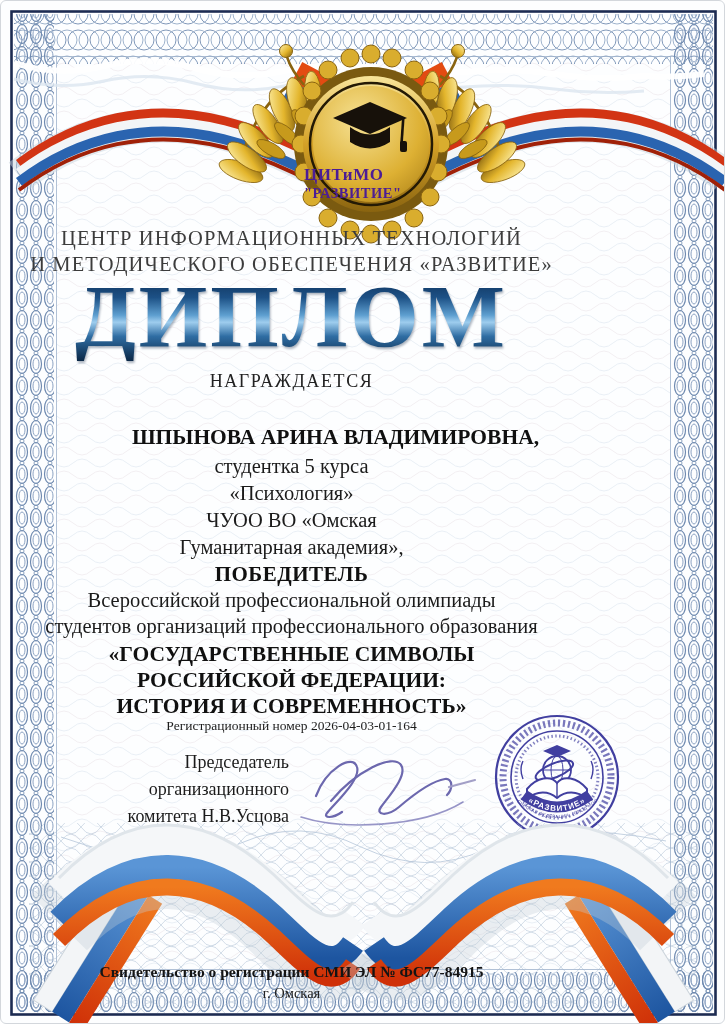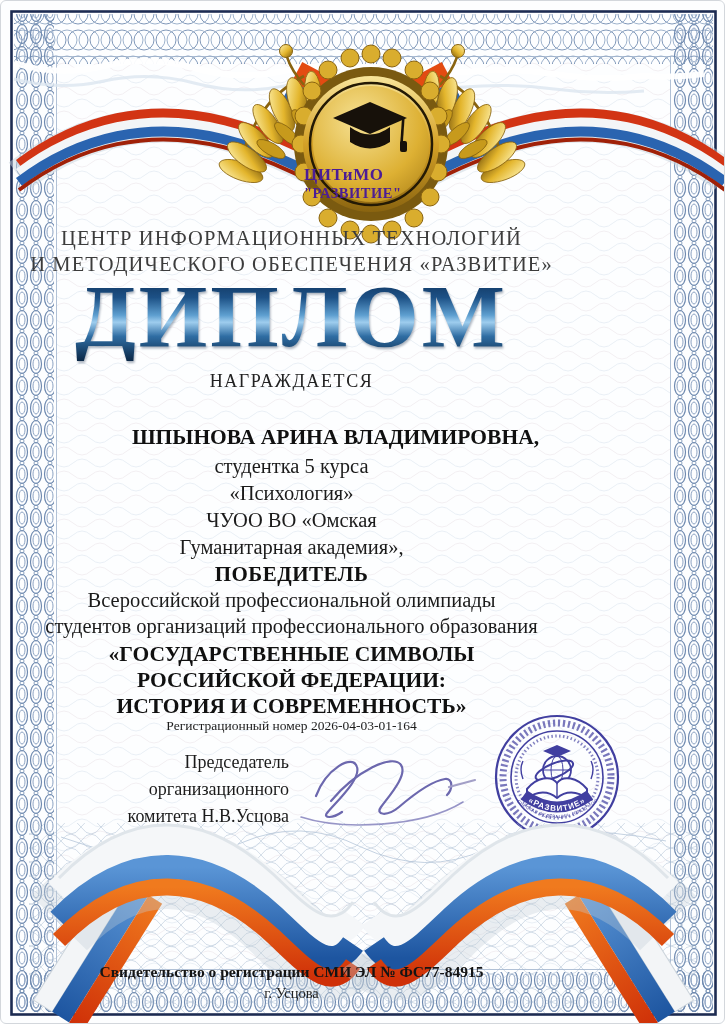--- a/index.html
+++ b/index.html
@@ -242,15 +242,15 @@
       <use href="#wav" stroke="#c2cdd8" stroke-width="78" transform="translate(0,30)" opacity=".35"></use>
       <use href="#wav" stroke="#f5f7f9" stroke-width="30"></use>
       <use href="#wav" stroke="#dfe5ea" stroke-width="3" transform="translate(0,-15)"></use>
       <use href="#wav" stroke="url(#bluB)" stroke-width="24" transform="translate(0,27)"></use>
       <use href="#wav" stroke="url(#orgB)" stroke-width="17" transform="translate(0,47)"></use>
     </g>
     <use href="#botLeft" transform="translate(725,0) scale(-1,1)"></use>
   </svg>
 
   <div class="c footer-reg" style="top:962px">Свидетельство о регистрации СМИ ЭЛ № ФС77-84915</div>
-  <div class="c footer-city" style="top:984px">г. Усцова</div>
+  <div class="c footer-city" style="top:984px">г. Омская</div>
 
 </div>
 
 </body></html>

